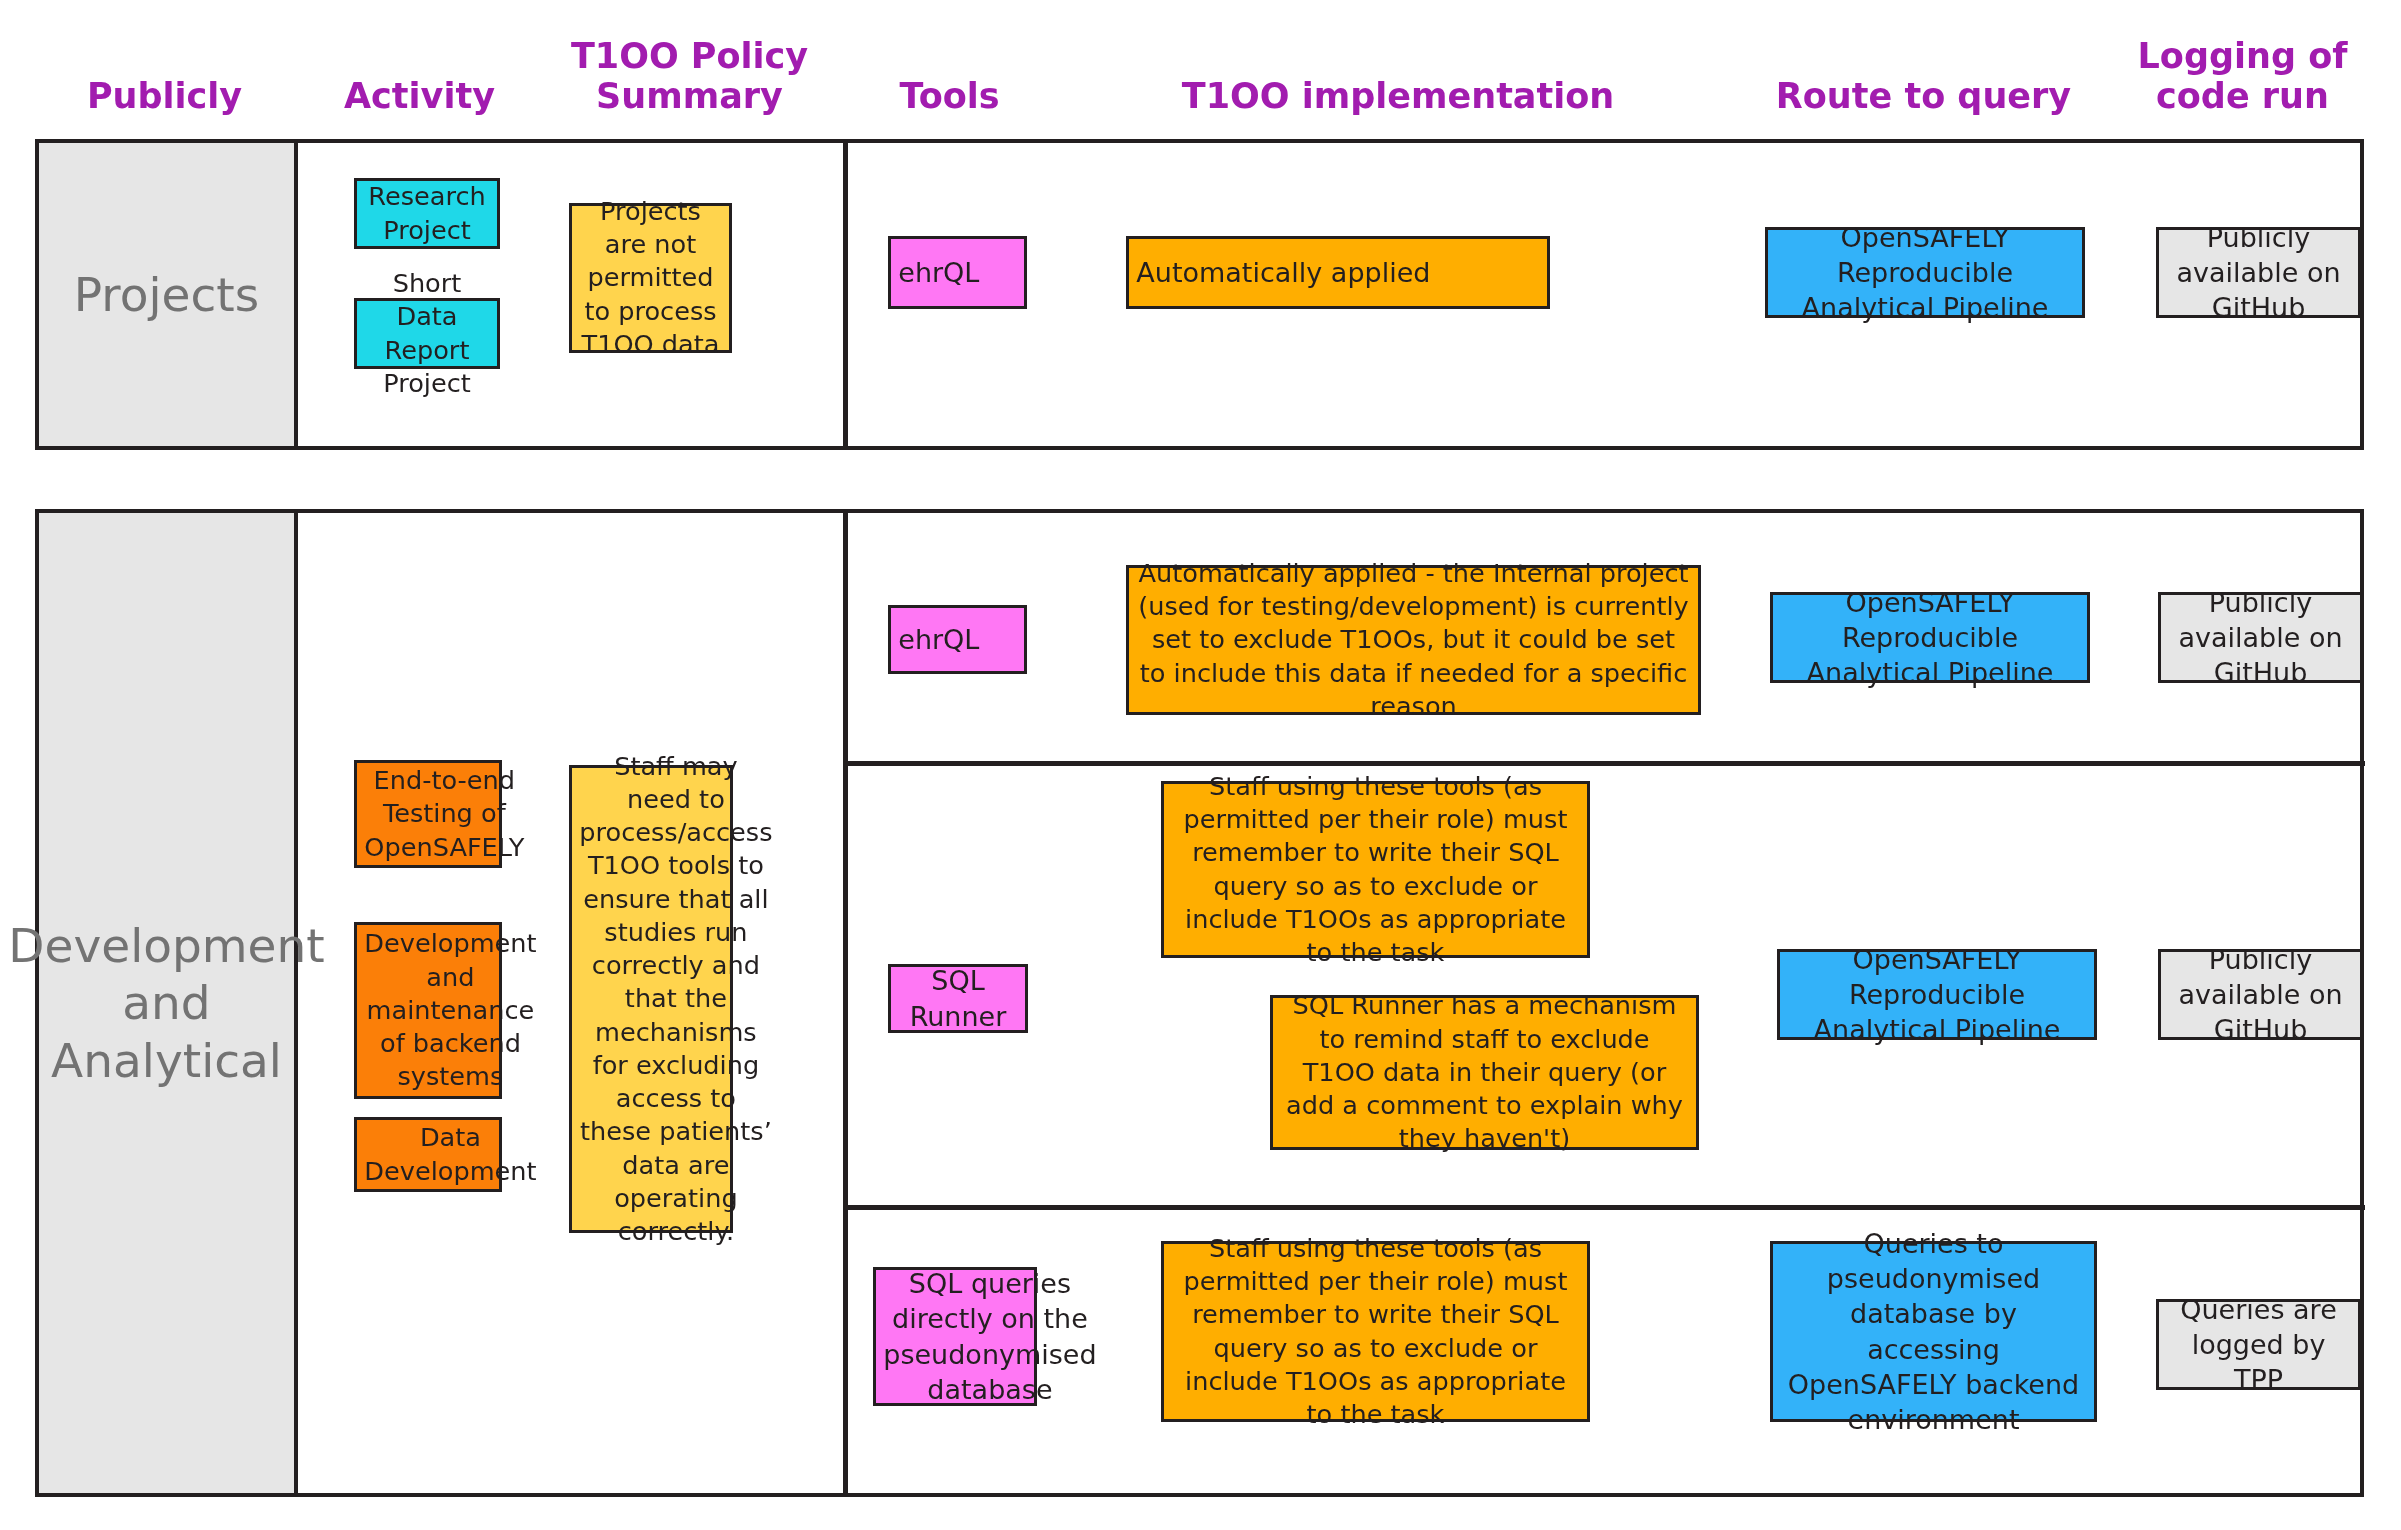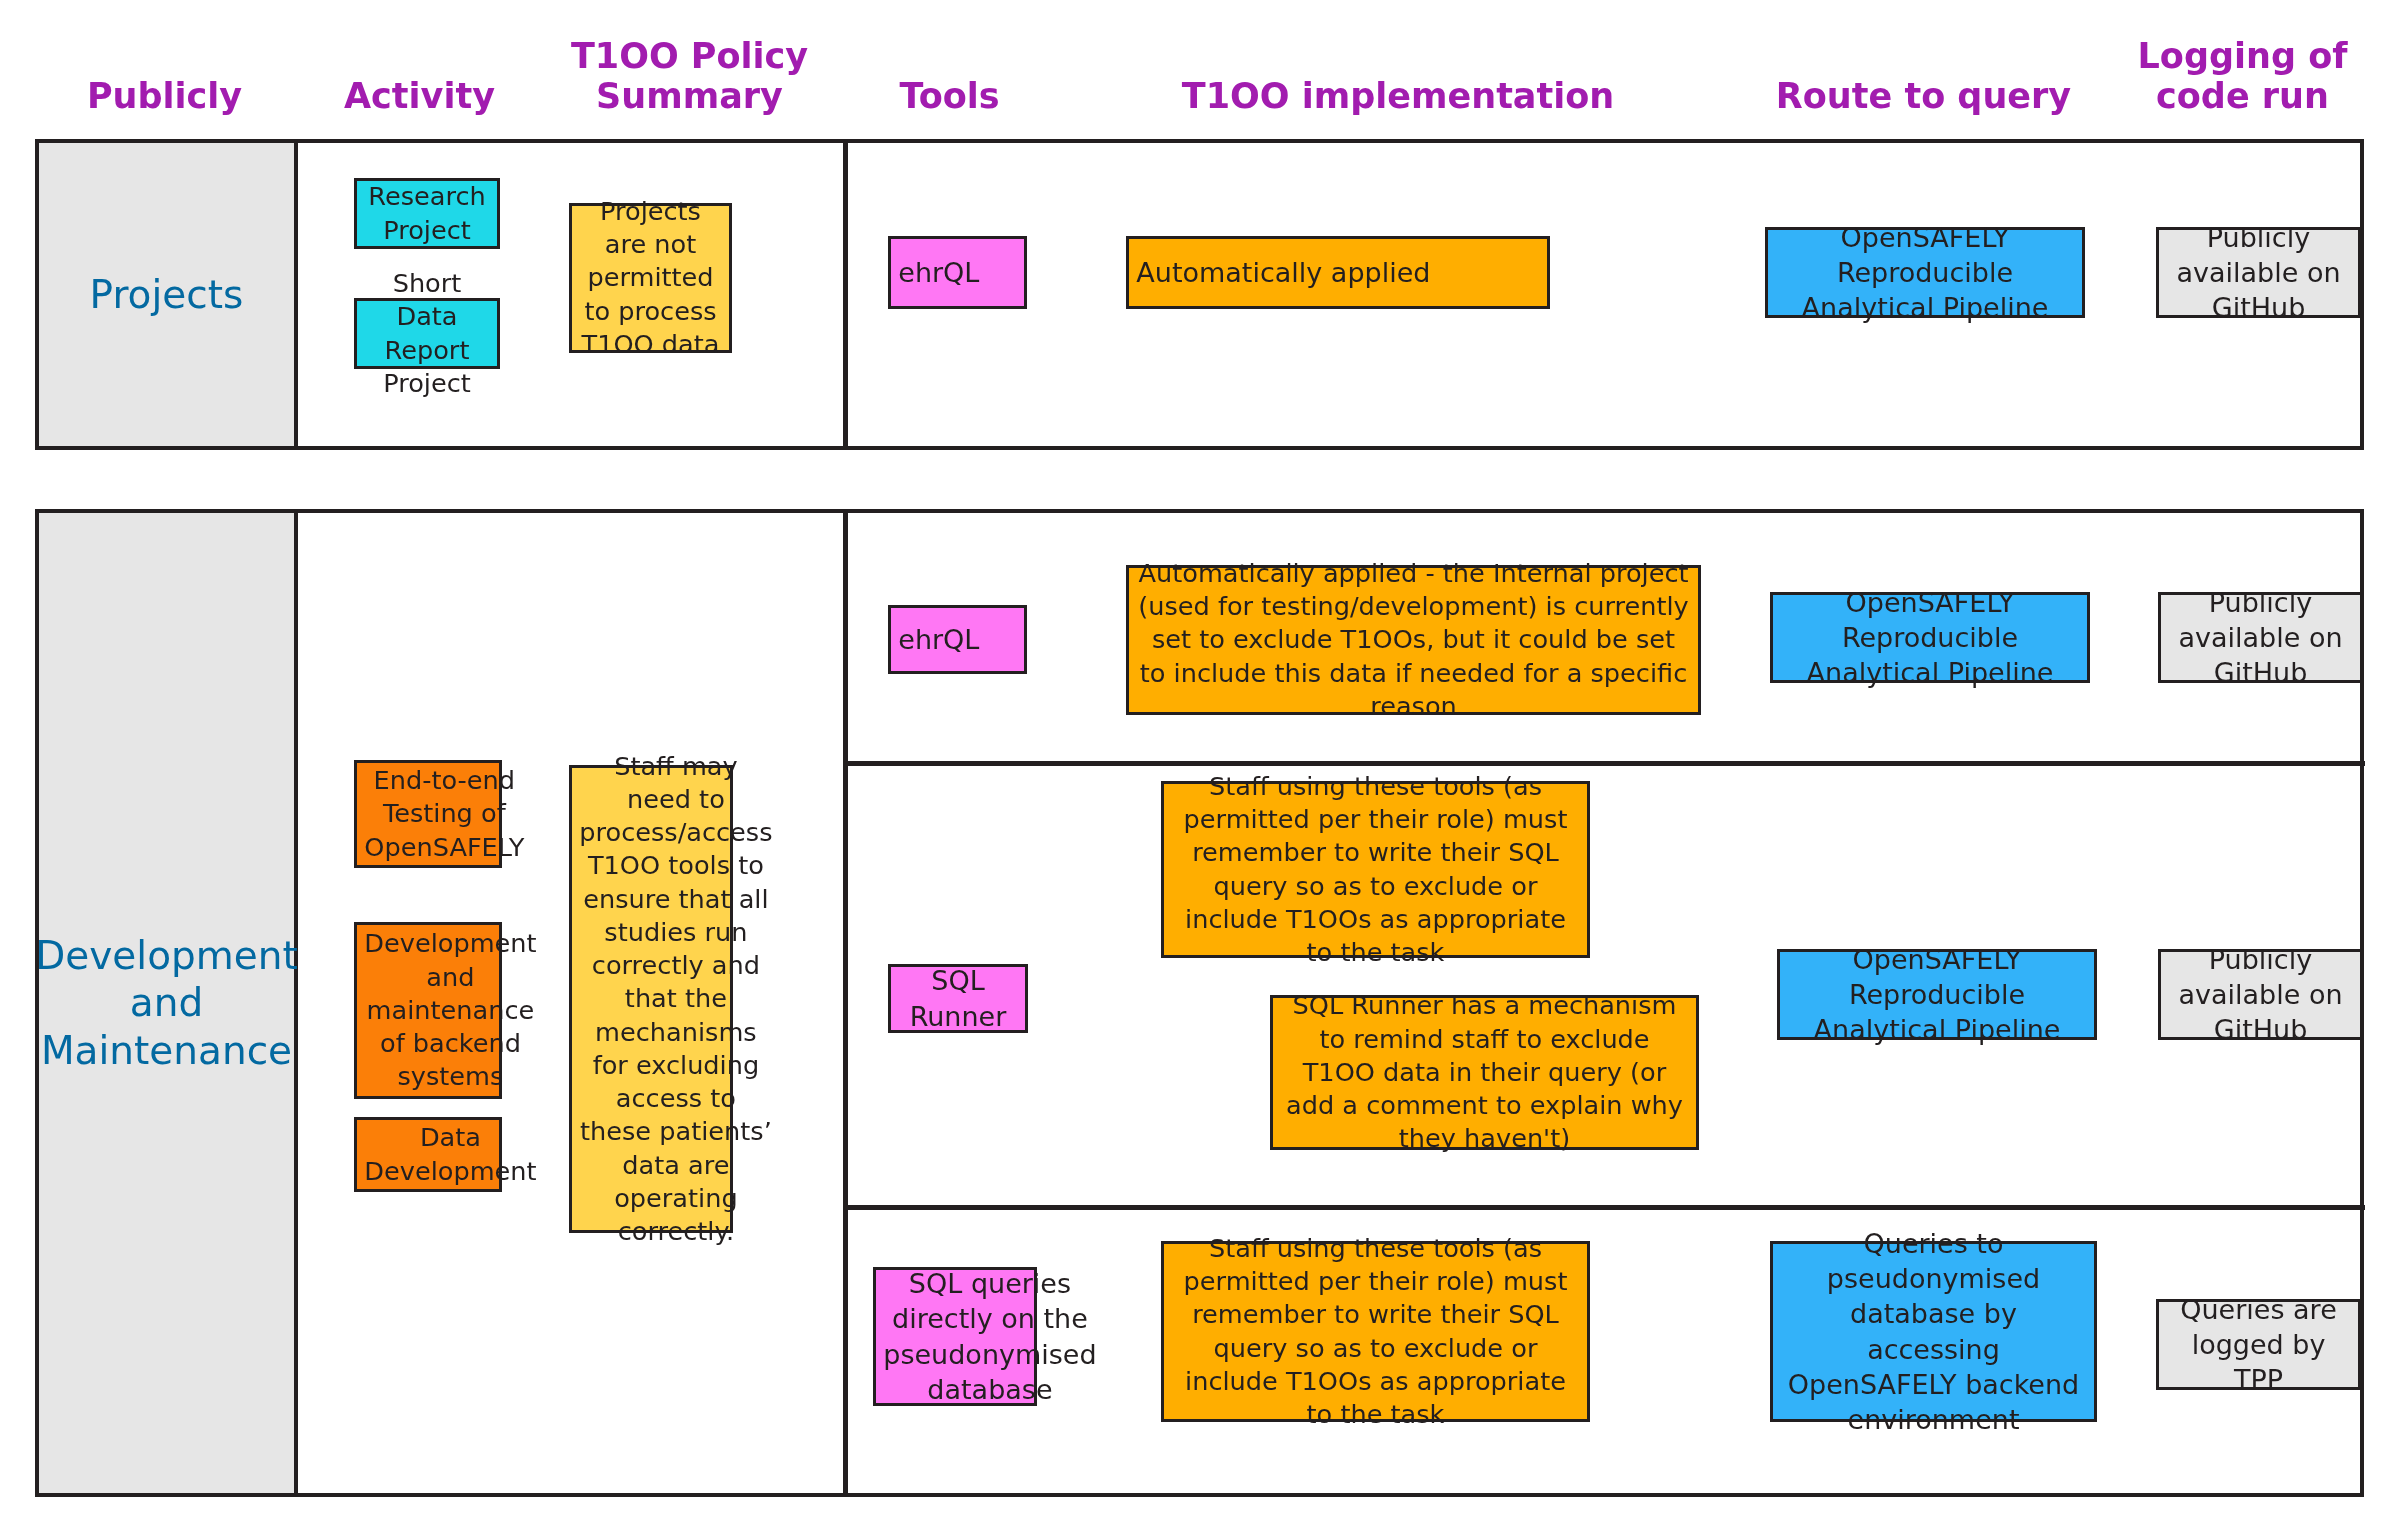--- a/index.html
+++ b/index.html
@@ -45,22 +45,22 @@
     left: 0;
     top: 0;
     bottom: 0;
     background: #e6e6e6;
     border-right: 4.6px solid #231f20;
     box-sizing: border-box;
     display: flex;
     align-items: center;
     justify-content: center;
     text-align: center;
-    font-size: 39px;
-    color: #0369a1;
+    font-size: 47px;
+    color: #737373;
     line-height: 1.22;
     padding: 0 7.3px;
   }
   .vdiv {
     position: absolute;
     top: 0;
     bottom: 0;
     width: 4.6px;
     background: #231f20;
   }
@@ -153,21 +153,21 @@
   </div>
 
   <div class="node grey fs30" style="left:2117px; top:84px; width:205px; height:91px;">
     <span>Publicly available on GitHub</span>
   </div>
 </div>
 
 <div class="table" style="left:35px; top:509px; width:2329px; height:988px;">
 
   <div class="cat-cell" style="width:259px;">
-    <span>Development and Maintenance</span>
+    <span>Development and Analytical</span>
   </div>
 
   <div class="vdiv" style="left:804px;"></div>
 
   <div class="hdiv" style="left:804px; right:-4.6px; top:248px;"></div>
   <div class="hdiv" style="left:804px; right:-4.6px; top:692px;"></div>
 
   <div class="node orange-dark fs28" style="left:315px; top:247px; width:148px; height:108px;">
     <span>End-to-end Testing of OpenSAFELY</span>
   </div>

